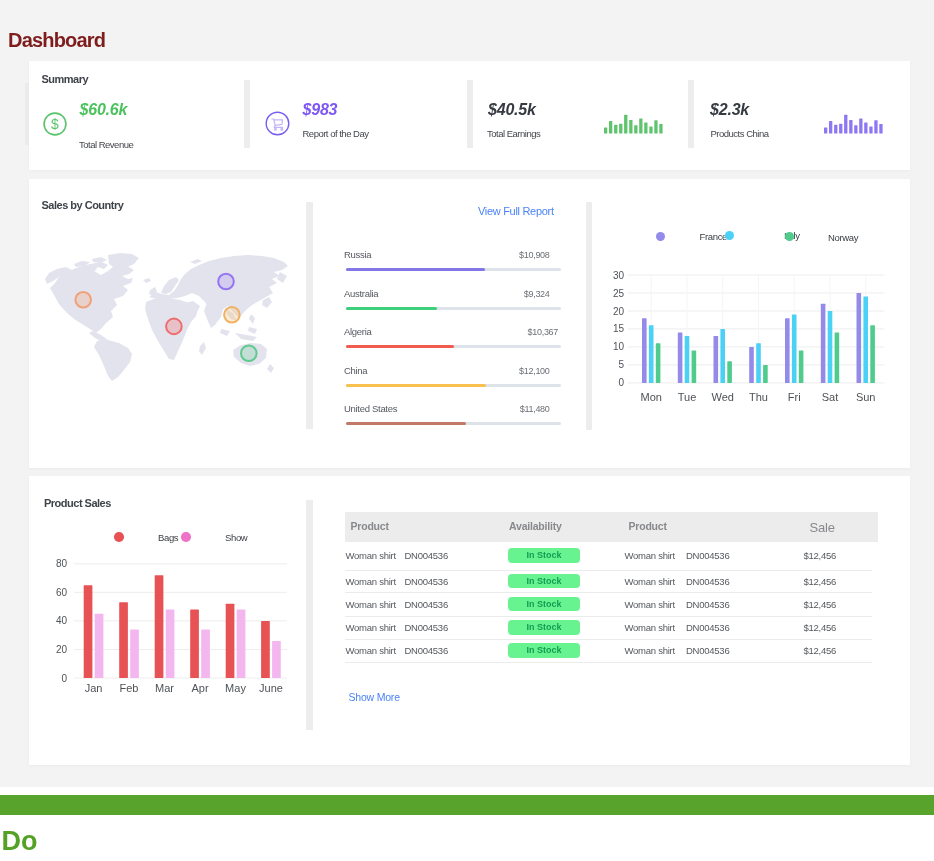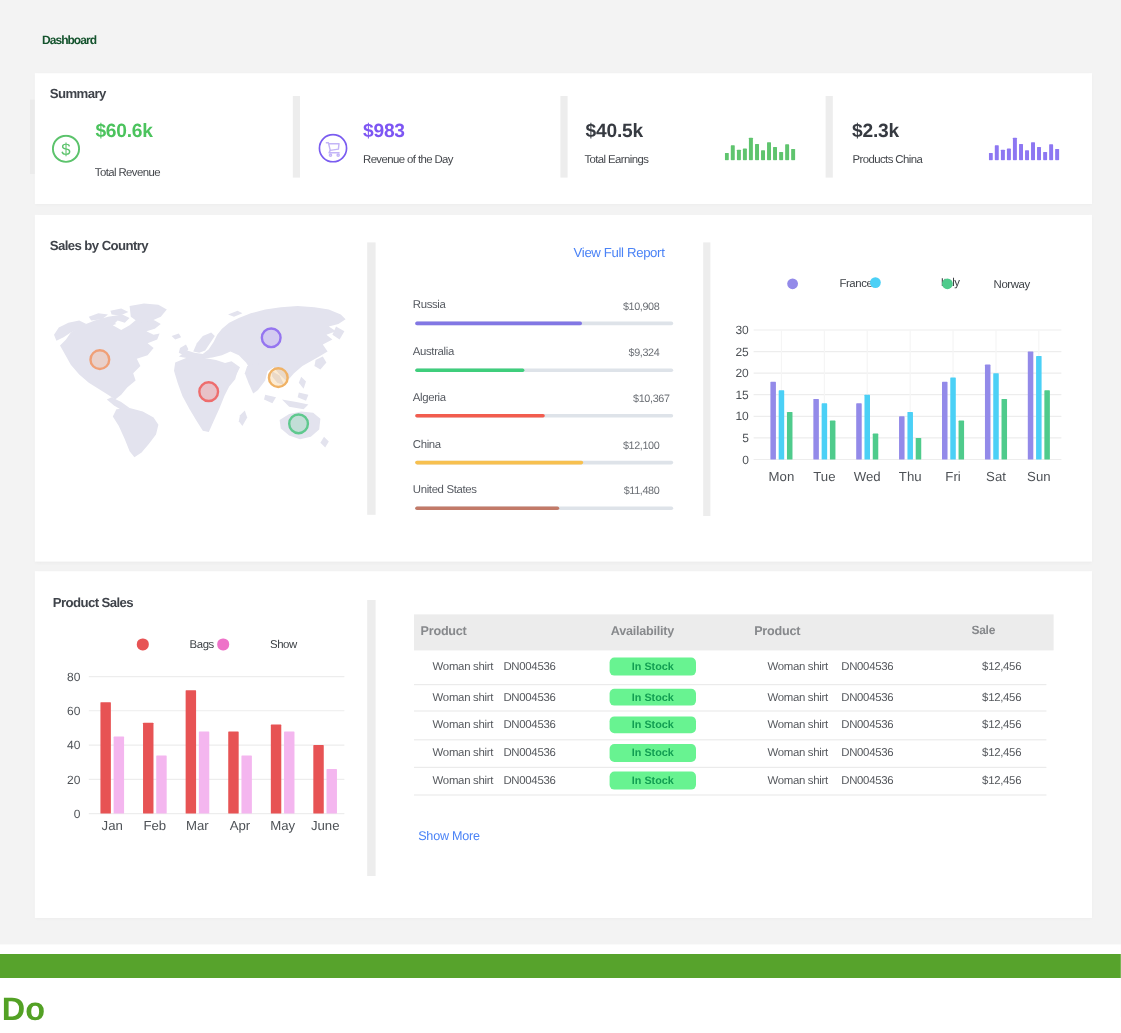--- a/index.html
+++ b/index.html
@@ -1,27 +1,27 @@
 <!DOCTYPE html>
 <html><head><meta charset="utf-8">
 <style>
 * { margin:0; padding:0; box-sizing:border-box; }
 body { width:934px; height:861px; background:#f3f3f3; font-family:"Liberation Sans",sans-serif; position:relative; overflow:hidden; }
 .card { position:absolute; left:29px; width:881px; background:#fff; box-shadow:0 1px 3px rgba(0,0,0,0.04); }
 .abs { position:absolute; }
-.bignum { position:absolute; font-size:16px; font-weight:bold; letter-spacing:-0.2px; }
+.bignum { position:absolute; font-size:16px; font-weight:bold; letter-spacing:-0.2px;font-style:italic; }
 .smlbl { position:absolute; font-size:9.5px; letter-spacing:-0.5px; color:#43464b; }
 .hdr { position:absolute; font-size:11px; font-weight:bold; letter-spacing:-0.5px; color:#3f434a; }
 .plabel { position:absolute; font-size:9.5px; letter-spacing:-0.3px; color:#555960; }
 .pval { position:absolute; font-size:9px; letter-spacing:-0.3px; color:#6b6f75; }
-.rowtxt { position:absolute; font-size:9.5px; letter-spacing:-0.25px; color:#55585d;margin-left:15px; }
+.rowtxt { position:absolute; font-size:9.5px; letter-spacing:-0.25px; color:#55585d; }
 .lgd { position:absolute; font-size:9.5px; letter-spacing:-0.35px; color:#3c4045;padding-left:28px; }
 </style></head>
 <body>
-<div class="abs" style="left:35px;top:29px;font-size:10px;font-weight:bold;letter-spacing:-0.8px;color:#14532d">Dashboard</div>
+<div class="abs" style="left:8px;top:29px;font-size:20px;font-weight:bold;letter-spacing:-0.8px;color:#7f1d1d">Dashboard</div>
 
 <div class="abs" style="left:0;top:787px;width:934px;height:74px;background:#fff"></div>
 <div class="abs" style="left:0;top:795.4px;width:934px;height:19.8px;background:#57a32c"></div>
 <div class="abs" style="left:1.5px;top:826px;font-size:27px;font-weight:bold;color:#53a125">Do</div>
 
 <div class="card" style="top:61px;height:109px"></div>
 <div class="hdr" style="left:41.5px;top:73px">Summary</div>
 <div class="abs" style="left:25px;top:83px;width:3.6px;height:62px;background:#ebebeb"></div>
 <div class="abs" style="left:244px;top:80px;width:6px;height:68px;background:#ededed"></div>
 <div class="abs" style="left:467px;top:80px;width:6px;height:68px;background:#ededed"></div>
@@ -35,21 +35,21 @@
     <g stroke="#c3b5f7" stroke-width="1.2" fill="none" stroke-linejoin="round">
       <path d="M6.5,8 L8.7,8 L10.2,14.3 L17,13.3 L17.5,8.8 L9,8.8"></path>
       <path d="M10.2,14.3 L9.2,16.3 L18,16.3"></path>
       <circle cx="10.4" cy="18.3" r="0.9"></circle>
       <circle cx="16.8" cy="18.3" r="0.9"></circle>
     </g>
   </svg>
 <div class="bignum" style="left:79.5px;top:101px;color:#4bc35d">$60.6k</div>
 <div class="smlbl" style="left:79px;top:139px">Total Revenue</div>
 <div class="bignum" style="left:302.5px;top:101px;color:#7d56f3">$983</div>
-<div class="smlbl" style="left:302.5px;top:127.5px">Revenue of the Day</div>
+<div class="smlbl" style="left:302.5px;top:127.5px">Report of the Day</div>
 <div class="bignum" style="left:488px;top:101px;color:#363a41">$40.5k</div>
 <div class="smlbl" style="left:487px;top:127.5px">Total Earnings</div>
 <div class="abs" style="left:603.5px;top:113px;width:62px;height:21px">
     <svg style="position:absolute;left:0;top:0" width="62" height="21" viewBox="0 0 62 21">
       <rect x="0.0" y="14.5" width="3.3" height="6.0" fill="#5fc46e" rx="0.5"></rect>
       <rect x="5.0" y="8.1" width="3.3" height="12.4" fill="#5fc46e" rx="0.5"></rect>
       <rect x="10.1" y="11.7" width="3.3" height="8.8" fill="#5fc46e" rx="0.5"></rect>
       <rect x="15.1" y="10.8" width="3.3" height="9.7" fill="#5fc46e" rx="0.5"></rect>
       <rect x="20.1" y="1.7" width="3.3" height="18.8" fill="#5fc46e" rx="0.5"></rect>
       <rect x="25.2" y="6.9" width="3.3" height="13.6" fill="#5fc46e" rx="0.5"></rect>
@@ -235,21 +235,21 @@
     <text x="89.0" y="137.0" text-anchor="middle" font-size="11" fill="#4e5257">Feb</text>
     <text x="124.5" y="137.0" text-anchor="middle" font-size="11" fill="#4e5257">Mar</text>
     <text x="160.0" y="137.0" text-anchor="middle" font-size="11" fill="#4e5257">Apr</text>
     <text x="195.5" y="137.0" text-anchor="middle" font-size="11" fill="#4e5257">May</text>
     <text x="231.0" y="137.0" text-anchor="middle" font-size="11" fill="#4e5257">June</text>
   </svg>
 <div style="position:absolute;left:345px;top:511.5px;width:533.3px;height:30px;background:#ececec"></div>
 <div style="position:absolute;left:350.5px;top:520px;font-size:10.5px;font-weight:bold;letter-spacing:-0.2px;color:#87898c">Product</div>
 <div style="position:absolute;left:509px;top:520px;font-size:10.5px;font-weight:bold;letter-spacing:-0.2px;color:#87898c">Availability</div>
 <div style="position:absolute;left:628.5px;top:520px;font-size:10.5px;font-weight:bold;letter-spacing:-0.2px;color:#87898c">Product</div>
-<div style="position:absolute;left:809.5px;top:520px;font-size:10px;font-weight:bold;letter-spacing:-0.2px;color:#87898c">Sale</div>
+<div style="position:absolute;left:809.5px;top:520px;font-size:13px;font-weight:normal;letter-spacing:-0.2px;color:#87898c">Sale</div>
 <div class="rowtxt" style="left:345.5px;top:550.3px">Woman shirt</div>
 <div class="rowtxt" style="left:404.5px;top:550.3px">DN004536</div>
 <div style="position:absolute;left:508px;top:548.4px;width:72px;height:14.5px;border-radius:4px;background:#68f391;text-align:center;line-height:14.5px;font-size:9px;font-weight:bold;color:#129e52">In Stock</div>
 <div class="rowtxt" style="left:624.5px;top:550.3px">Woman shirt</div>
 <div class="rowtxt" style="left:686px;top:550.3px">DN004536</div>
 <div class="rowtxt" style="left:778px;top:550.3px;width:58px;text-align:right">$12,456</div>
 <div style="position:absolute;left:345px;top:569.6px;width:527px;height:1px;background:#ebebeb"></div>
 <div class="rowtxt" style="left:345.5px;top:575.7px">Woman shirt</div>
 <div class="rowtxt" style="left:404.5px;top:575.7px">DN004536</div>
 <div style="position:absolute;left:508px;top:573.8px;width:72px;height:14.5px;border-radius:4px;background:#68f391;text-align:center;line-height:14.5px;font-size:9px;font-weight:bold;color:#129e52">In Stock</div>

